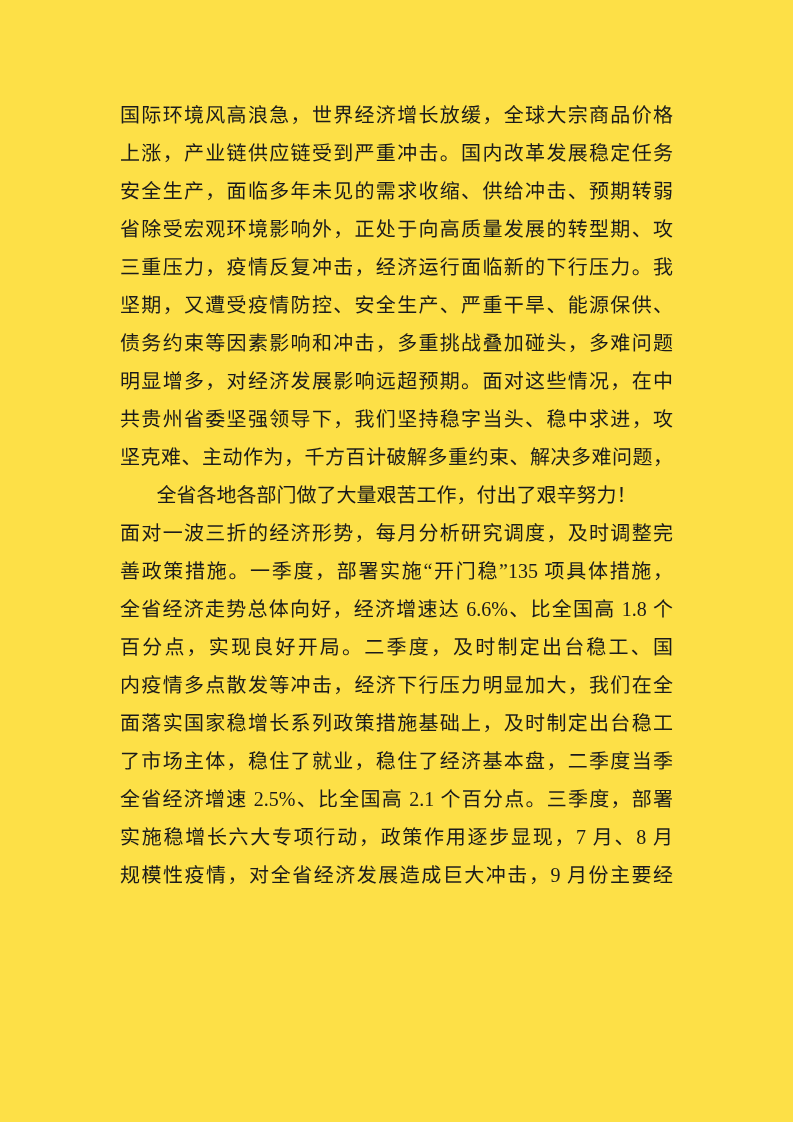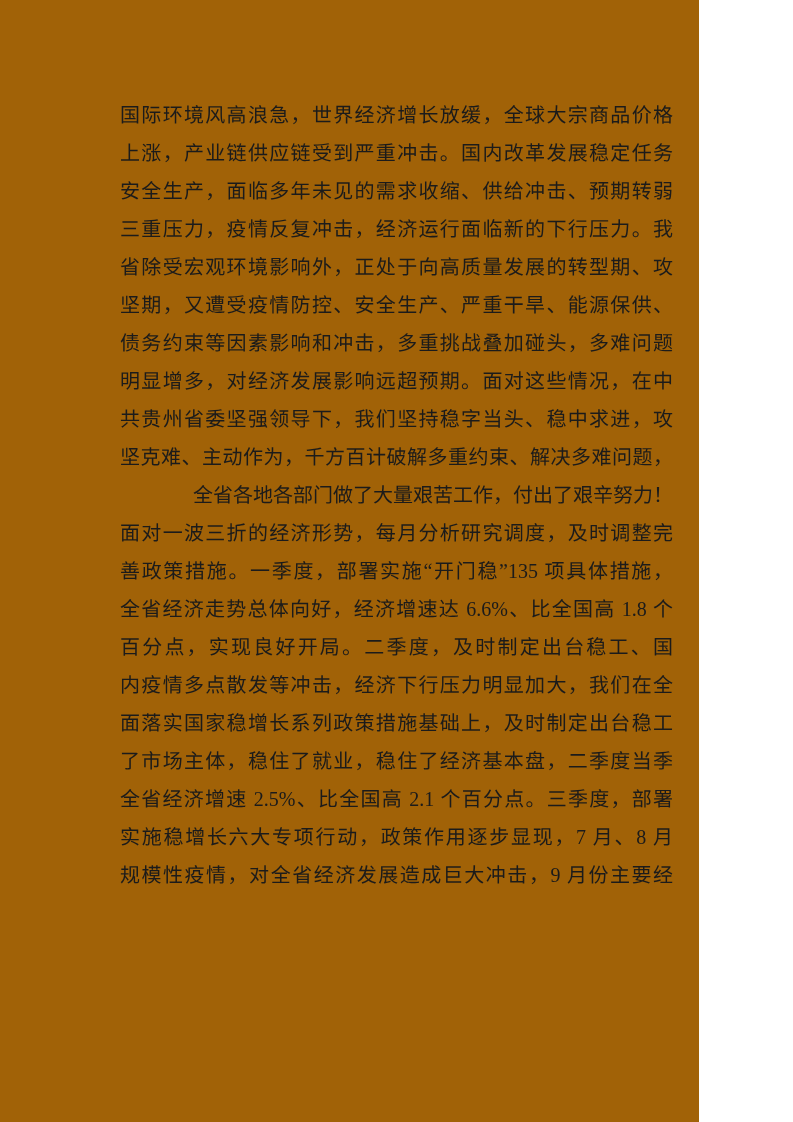--- a/index.html
+++ b/index.html
@@ -2,43 +2,43 @@
 <html lang="zh-CN"><head>
 <meta charset="utf-8">
 <style>
   html, body {
     margin: 0;
     padding: 0;
     background: #ffffff;
   }
   .page {
     position: relative;
-    width: 699px;
+    width: 793px;
     height: 1122px;
-    background: #a16207;
+    background: #fde047;
     overflow: hidden;
   }
   .doc-body {
     position: absolute;
     left: 120px;
     top: 96px;
     width: 553px;
   }
   .paragraph {
     margin: 0;
     padding: 0;
   }
   .line {
     font-family: "Liberation Serif", "DejaVu Serif", serif;
     font-size: 20px;
     line-height: 38px;
     height: 38px;
     overflow: hidden;
     color: #1b1b1b;
-    text-align: right;
+    text-align: center;
   }
   .line.just {
     text-align: justify;
     text-align-last: justify;
     text-justify: inter-character;
   }
   .line.bold {
     font-weight: bold;
   }
   .line.indent {
@@ -47,22 +47,22 @@
 </style>
 </head>
 <body>
 
 <div class="page">
   <div class="doc-body">
       <div class="paragraph">
         <div class="line just">国际环境风高浪急，世界经济增长放缓，全球大宗商品价格</div>
         <div class="line just">上涨，产业链供应链受到严重冲击。国内改革发展稳定任务</div>
         <div class="line just">安全生产，面临多年未见的需求收缩、供给冲击、预期转弱</div>
+        <div class="line just">省除受宏观环境影响外，正处于向高质量发展的转型期、攻</div>
         <div class="line just">三重压力，疫情反复冲击，经济运行面临新的下行压力。我</div>
-        <div class="line just">省除受宏观环境影响外，正处于向高质量发展的转型期、攻</div>
         <div class="line just">坚期，又遭受疫情防控、安全生产、严重干旱、能源保供、</div>
         <div class="line just">债务约束等因素影响和冲击，多重挑战叠加碰头，多难问题</div>
         <div class="line just">明显增多，对经济发展影响远超预期。面对这些情况，在中</div>
         <div class="line just">共贵州省委坚强领导下，我们坚持稳字当头、稳中求进，攻</div>
         <div class="line just">坚克难、主动作为，千方百计破解多重约束、解决多难问题，</div>
         <div class="line">全省各地各部门做了大量艰苦工作，付出了艰辛努力！</div>
       </div>
       <div class="paragraph">
         <div class="line just">面对一波三折的经济形势，每月分析研究调度，及时调整完</div>
         <div class="line just">善政策措施。一季度，部署实施“开门稳”135 项具体措施，</div>

